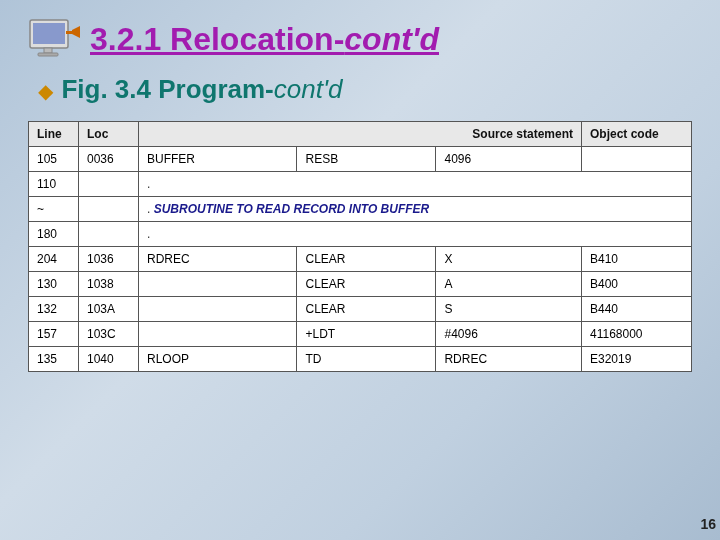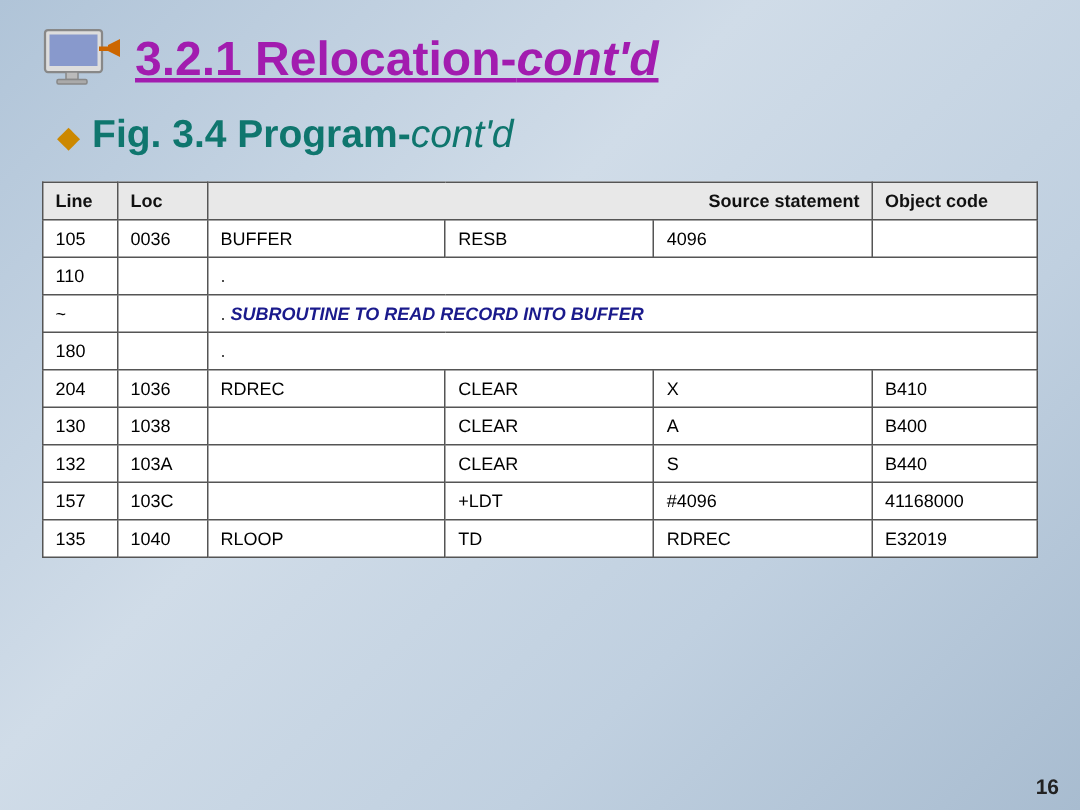--- a/index.html
+++ b/index.html
@@ -99,21 +99,21 @@
     .col-loc { width: 60px; }
     .col-obj { width: 110px; }
 
     .dot-cell {
       color: #333;
     }
 
     .page-number {
       position: absolute;
       bottom: 8px;
-      right: 14px;
+      right: 4px;
       font-size: 14px;
       color: #222;
       font-weight: bold;
       z-index: 2;
     }
 
     .italic-blue {
       font-style: italic;
       font-weight: bold;
       color: #1a1a8c;

